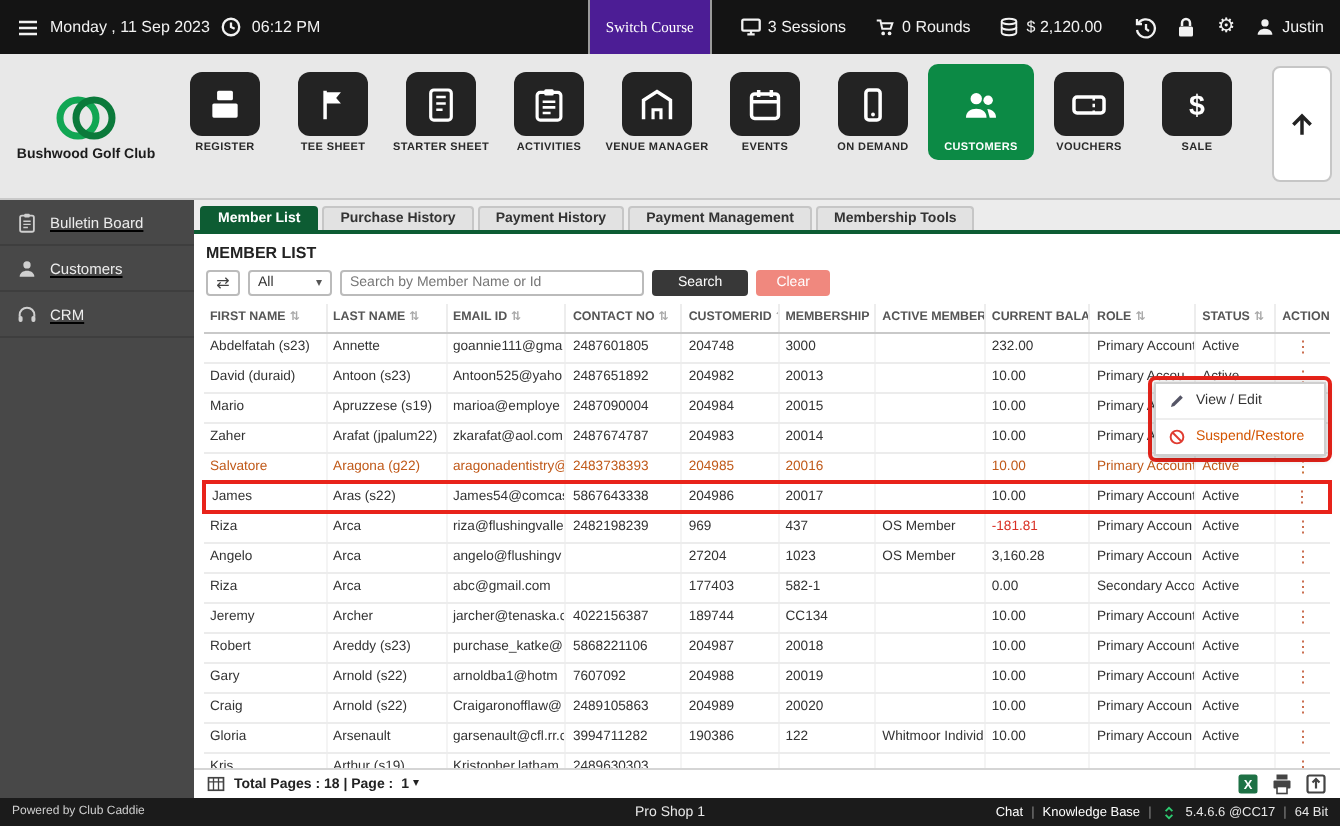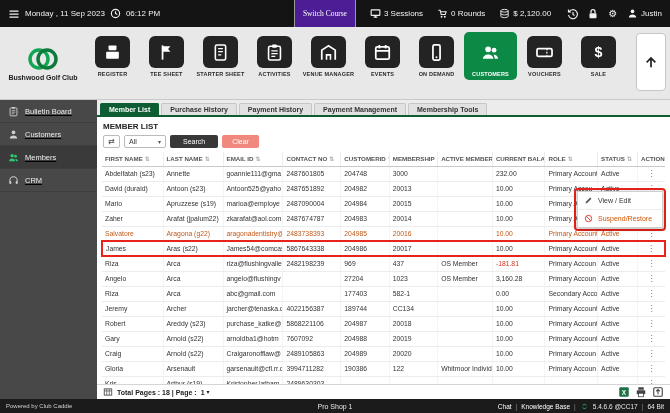--- a/index.html
+++ b/index.html
@@ -329,31 +329,20 @@
       </div>
       <div class="side-item">
         <span class="ic i11">
           <svg viewBox="0 0 24 24">
             <circle cx="12" cy="7.5" r="4" fill="currentColor"></circle>
             <path d="M4 20.5c0-4.2 3.8-6.5 8-6.5s8 2.3 8 6.5z" fill="currentColor"></path>
           </svg>
         </span>
         <span>Customers</span>
       </div>
-      <div class="side-item active">
-        <span class="ic i11">
-          <svg viewBox="0 0 24 24">
-            <circle cx="9" cy="8" r="3.6" fill="currentColor"></circle>
-            <circle cx="16.5" cy="9" r="3" fill="currentColor"></circle>
-            <path d="M2.5 20c0-3.6 2.9-5.6 6.5-5.6s6.5 2 6.5 5.6z" fill="currentColor"></path>
-            <path d="M16 14.6c2.9.3 5.5 2.1 5.5 5.4h-4z" fill="currentColor"></path>
-          </svg>
-        </span>
-        <span>Members</span>
-      </div>
       <div class="side-item">
         <span class="ic i11">
           <svg viewBox="0 0 24 24">
             <path d="M4 14v-2a8 8 0 0 1 16 0v2" stroke="currentColor" stroke-width="2.2" fill="none"></path>
             <rect x="2.8" y="13" width="4.4" height="6.5" rx="2" fill="currentColor"></rect>
             <rect x="16.8" y="13" width="4.4" height="6.5" rx="2" fill="currentColor"></rect>
           </svg>
         </span>
         <span>CRM</span>
       </div>
@@ -370,20 +359,21 @@
     <div class="section-title">MEMBER LIST</div>
 
     <div class="controls">
       <span class="ctl-icon">
           <span class="g"><span class="g">⇄</span></span>
         </span>
       <div class="select">
         <span>All</span>
         <span class="g"><span class="g">▾</span></span>
       </div>
+      <input class="search-input" placeholder="Search by Member Name or Id" style="">
       <button class="btn-search">Search</button>
       <button class="btn-clear">Clear</button>
     </div>
 
     <div class="table-wrap">
       <table>
         <colgroup id="cols">
             <col style="width: 58px;">
             <col style="width: 57px;">
             <col style="width: 57px;">

